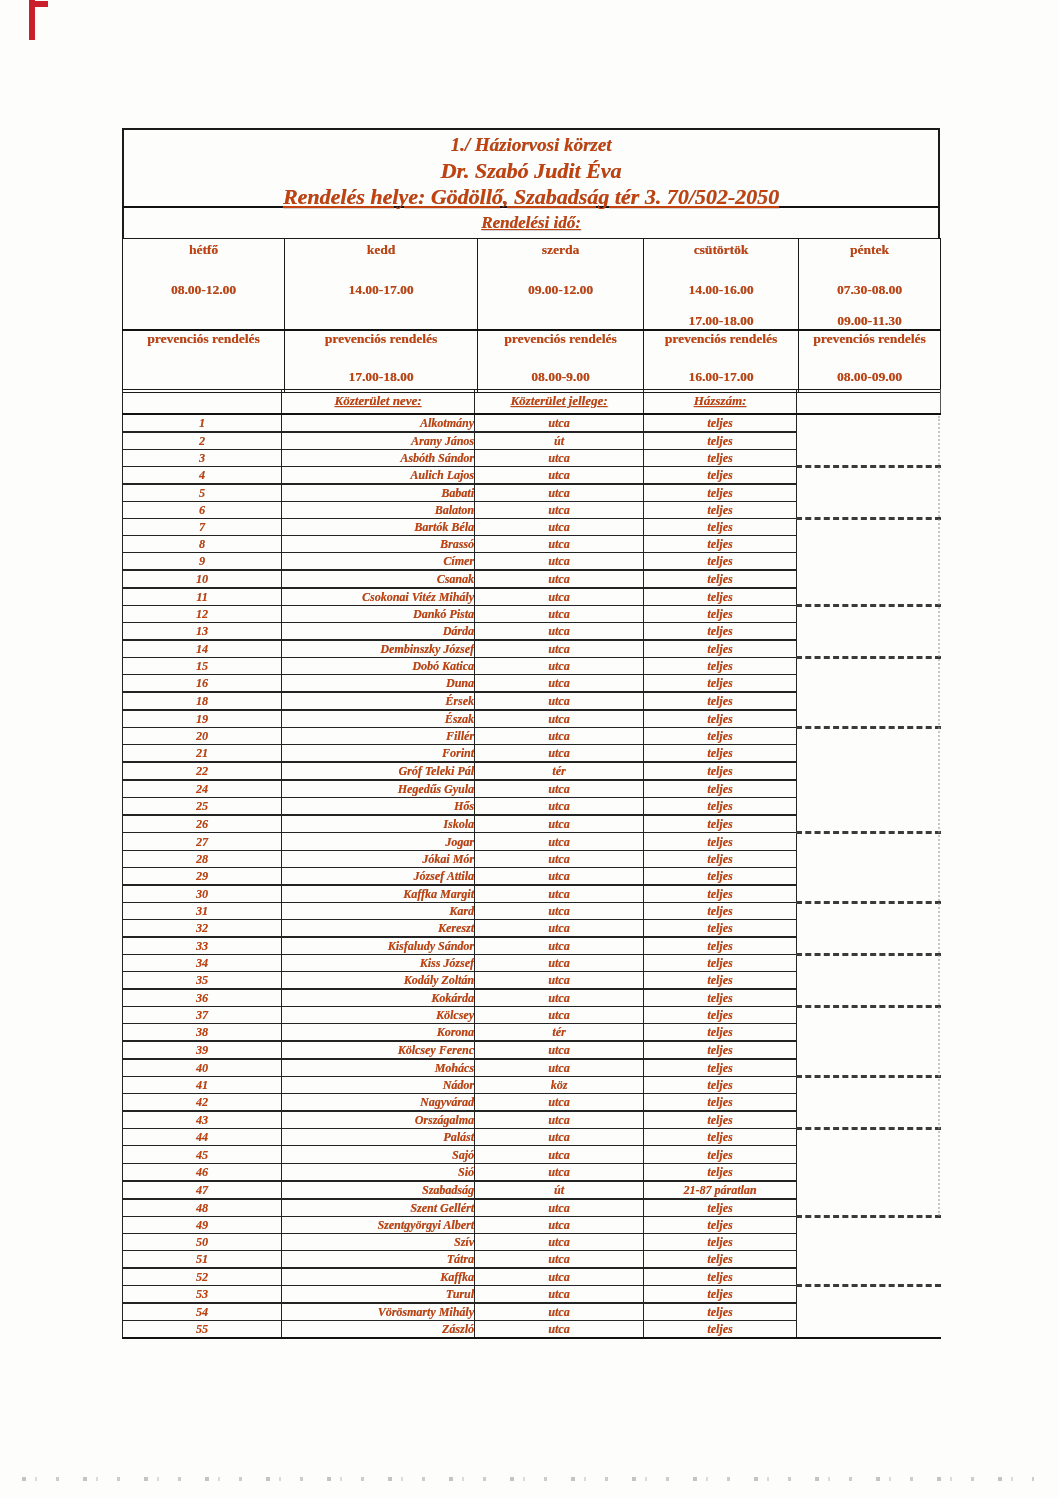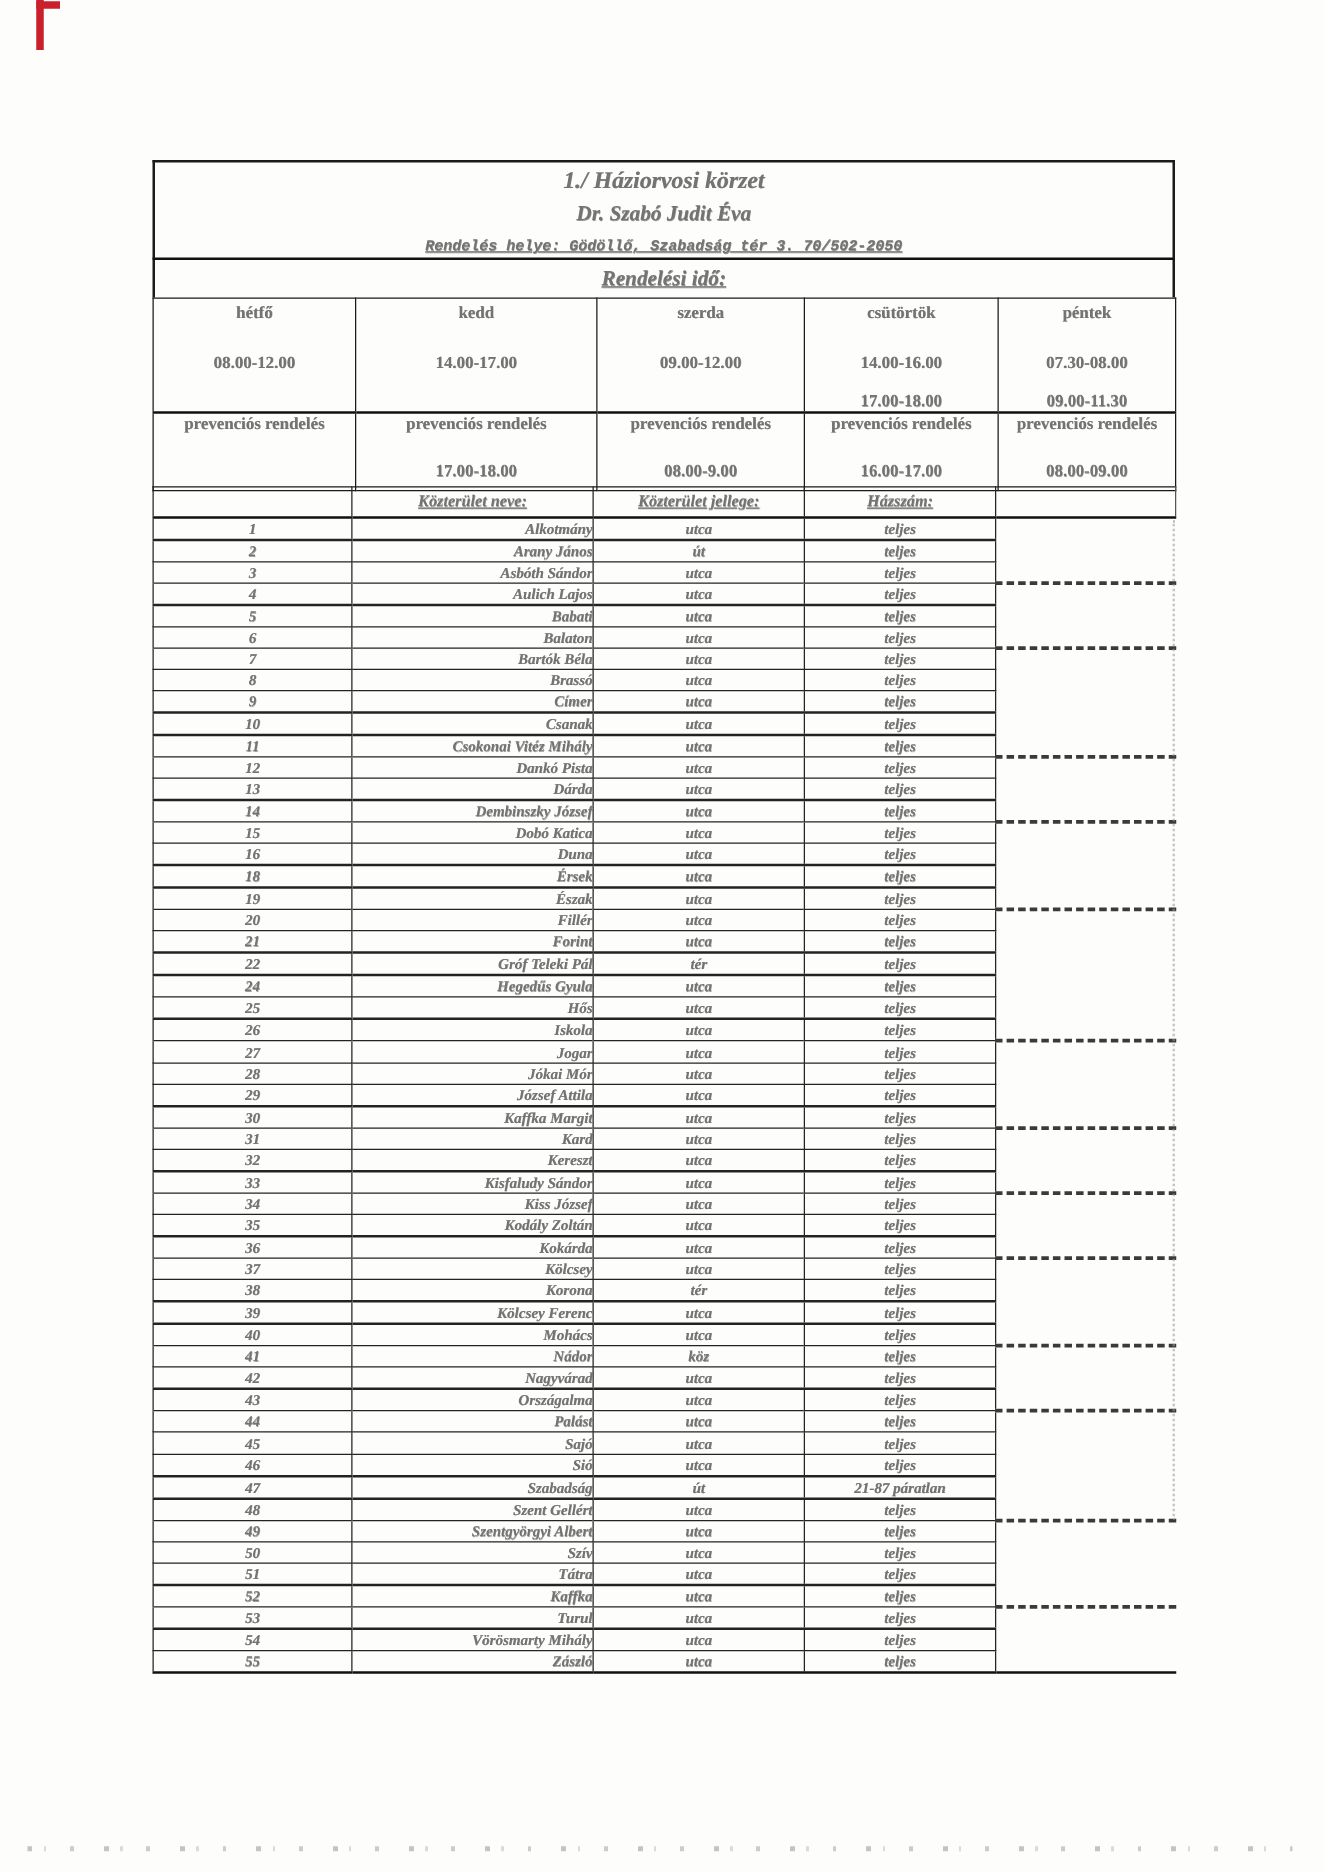--- a/index.html
+++ b/index.html
@@ -1,37 +1,37 @@
 <!DOCTYPE html>
 <html><head>
 <meta charset="utf-8">
 <style>
   * { margin:0; padding:0; box-sizing:border-box; }
   body { background:#ffffff; }
   .page {
     position:relative; width:1059px; height:1498px; background:#fdfdfc;
-    font-family:"Liberation Serif","DejaVu Serif",serif; color:#737373;
+    font-family:"Liberation Serif","DejaVu Serif",serif; color:#c2410c;
     overflow:hidden;
   }
   
   .red-mark { position:absolute; left:29px; top:0; width:22px; height:42px; }
   .rm-v { position:absolute; left:0; top:0; width:6px; height:40px; background:#c9202c; }
   .rm-h { position:absolute; left:0; top:1px; width:19px; height:6px; background:#c9202c; }
 
   .doc { position:absolute; left:122px; top:128px; width:818px; }
 
   .title-box {
     border:2px solid #1b1b1b; border-bottom:2px solid #111;
     height:80px; padding-top:2px; text-align:center;
     font-style:italic; font-weight:bold;
     text-shadow:0.4px 0.4px 0 rgba(20,20,20,.45);
   }
   .t1 { font-size:19px; line-height:26px; }
-  .t2 { font-size:17px; line-height:26px; }
-  .t3 { font-size:12px; line-height:26px; text-decoration:underline;font-family:Liberation Mono, monospace; }
+  .t2 { font-size:22px; line-height:26px; }
+  .t3 { font-size:22px; line-height:26px; text-decoration:underline; }
 
   .section-row {
     border-left:2px solid #1b1b1b; border-right:2px solid #1b1b1b;
     height:30px; text-align:center; font-style:italic; font-weight:bold;
     font-size:17px; line-height:29px;
     text-shadow:0.4px 0.4px 0 rgba(20,20,20,.45);
   }
   .section-row span { text-decoration:underline; }
 
   table { border-collapse:collapse; table-layout:fixed; }

